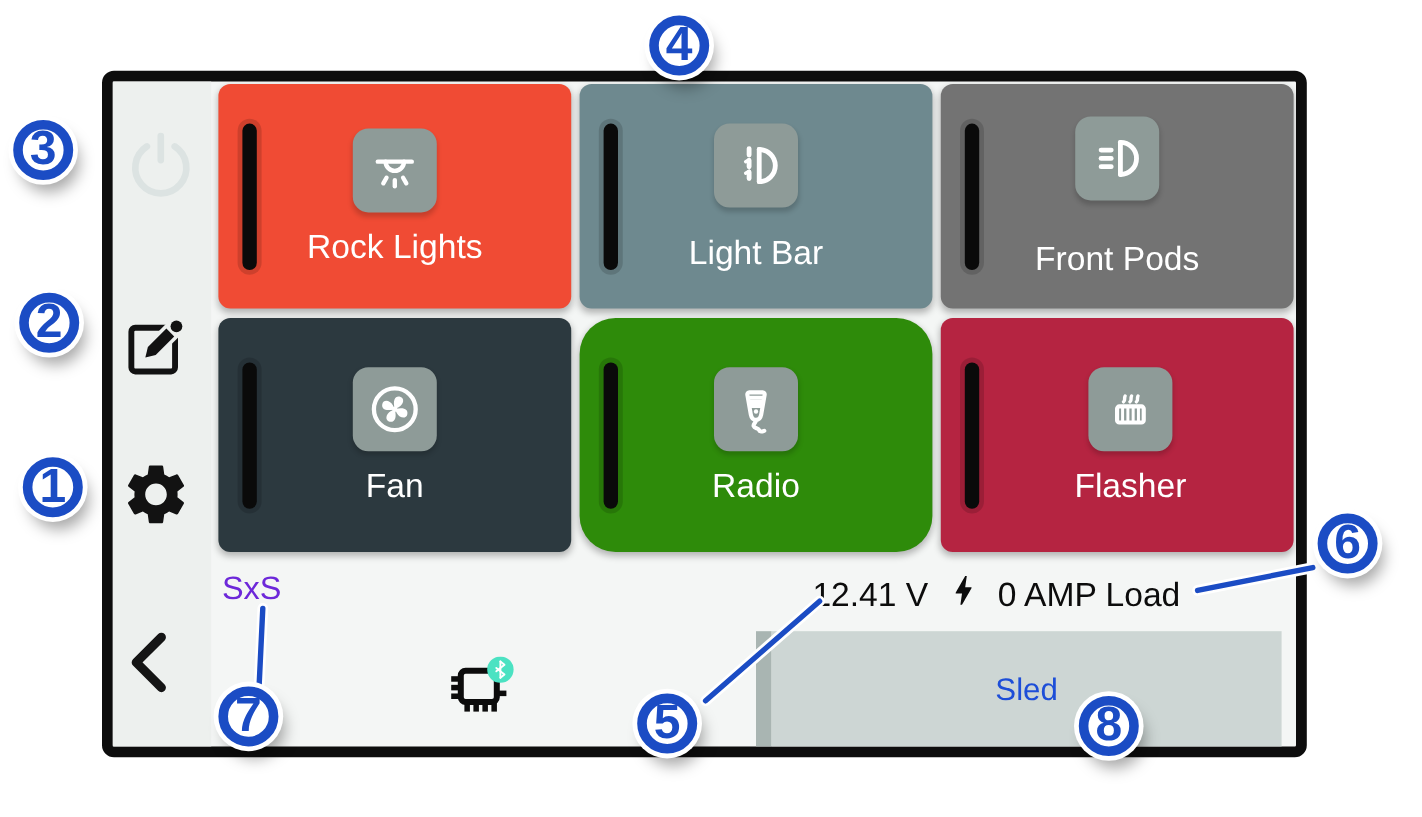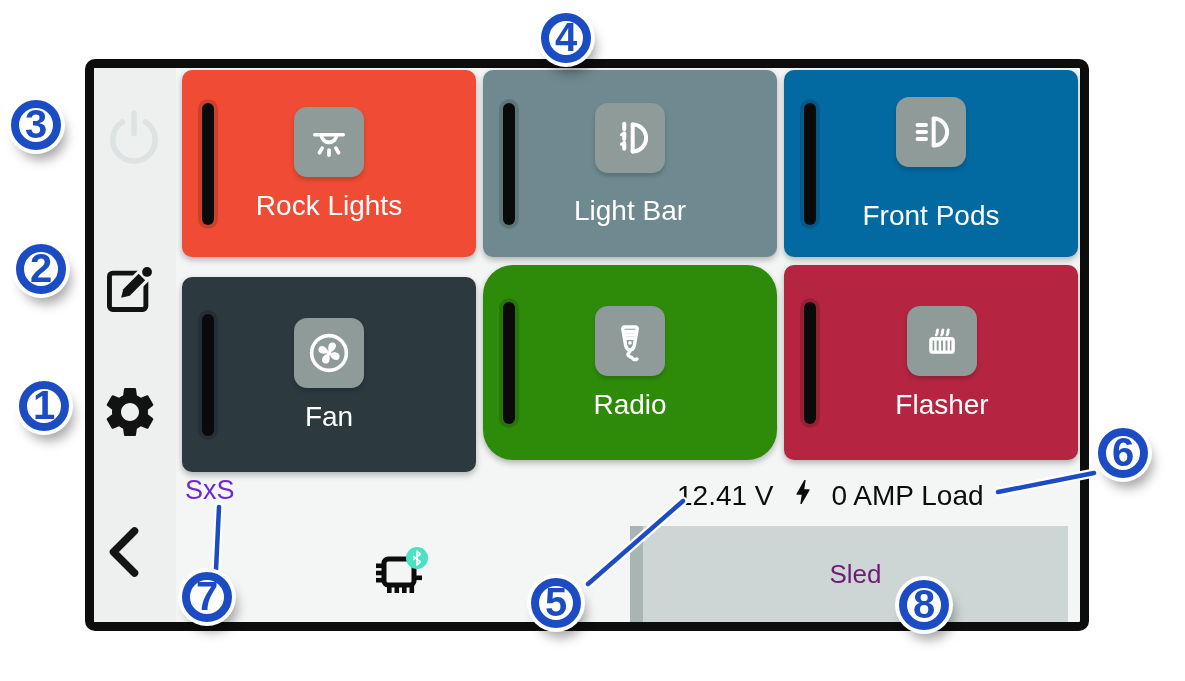--- a/index.html
+++ b/index.html
@@ -43,21 +43,21 @@
   
   .sxs-label { position:absolute; left:91px; top:407px; font-size:27px; color:#6d28d9; }
   .status-row { position:absolute; left:583px; top:404px; display:flex; align-items:flex-end; gap:13px; }
   .status-text { font-size:28px; color:#0c0c0c; white-space:nowrap; }
   .chip-wrap { position:absolute; left:276px; top:479px; }
   .scroll-nub { position:absolute; left:536px; top:458px; width:13px; height:96px;
                 background:#a9b5b2; }
   .sled-tab { position:absolute; left:549px; top:458px; width:425px; height:96px;
               background:var(--tab_bg,#cdd6d4); display:flex; align-items:center;
               justify-content:center; cursor:pointer; }
-  .sled-tab span { font-size:26px; color:#701a75; }
+  .sled-tab span { font-size:26px; color:#1d4ed8; }
 
   
   .leaders { position:absolute; left:0; top:0; width:1185px; height:681px; pointer-events:none; }
   .callout { position:absolute; width:50px; height:50px; border:8px solid var(--callout_blue,#1b4cc4);
              border-radius:50%; background:#fff;
              box-shadow:0 0 0 4px #fff, 5px 10px 12px rgba(0,0,0,.35);
              display:flex; align-items:center; justify-content:center; }
   .callout span { color:var(--callout_blue,#1b4cc4); font-size:40px; font-weight:700; line-height:1;
                   transform:translateY(-1px); }
   .c1 { left:19px;   top:381px; }
@@ -124,35 +124,35 @@
           <svg width="46" height="46" viewBox="0 0 24 24" fill="none" stroke="#fff" stroke-width="2.1" stroke-linecap="round">
             <path d="M13.4 5 v14"></path>
             <path d="M13.4 5 a7 7 0 0 1 0 14"></path>
             <line x1="9" y1="4.6" x2="9" y2="19.4" stroke-dasharray="2.8 2.3"></line>
             <path d="M9 9.4 l-1.5 .9 M9 14.4 l-1.5 .9" stroke-width="1.5"></path>
           </svg>
         </div>
         <div class="tile-label">Light Bar</div>
       </div>
 
-      <div class="tile col3 row1" style="background: #0369a1; gap: 35px;">
+      <div class="tile col3 row1" style="background: #737373; gap: 35px;">
         <div class="toggle-bar"></div>
         <div class="tile-iconbox">
           <svg width="46" height="46" viewBox="0 0 24 24" fill="none" stroke="#fff" stroke-width="2.1" stroke-linecap="round">
             <path d="M13.4 5 v14"></path>
             <path d="M13.4 5 a7 7 0 0 1 0 14"></path>
             <line x1="5" y1="8.4" x2="9.4" y2="8.4"></line>
             <line x1="5" y1="12" x2="9.4" y2="12"></line>
             <line x1="5" y1="15.6" x2="9.4" y2="15.6"></line>
           </svg>
         </div>
         <div class="tile-label">Front Pods</div>
       </div>
 
-      <div class="tile col1 row2" style="background: rgb(44, 57, 63); margin-top: 12px;">
+      <div class="tile col1 row2" style="background: rgb(44, 57, 63);">
         <div class="toggle-bar"></div>
         <div class="tile-iconbox">
           <svg width="48" height="48" viewBox="0 0 24 24" fill="none" stroke="#fff">
             <circle cx="12" cy="12" r="8.7" stroke-width="1.8"></circle>
             <g fill="#fff" stroke="none">
               <path id="petal" d="M12 11.8 C11 8.2 12.2 6.3 14.2 6.8 C16.2 7.3 15.8 10 13.6 11.2 C13 11.5 12.4 11.7 12 11.8 Z"></path>
               <path d="M12 11.8 C11 8.2 12.2 6.3 14.2 6.8 C16.2 7.3 15.8 10 13.6 11.2 C13 11.5 12.4 11.7 12 11.8 Z" transform="rotate(90 12 12)"></path>
               <path d="M12 11.8 C11 8.2 12.2 6.3 14.2 6.8 C16.2 7.3 15.8 10 13.6 11.2 C13 11.5 12.4 11.7 12 11.8 Z" transform="rotate(180 12 12)"></path>
               <path d="M12 11.8 C11 8.2 12.2 6.3 14.2 6.8 C16.2 7.3 15.8 10 13.6 11.2 C13 11.5 12.4 11.7 12 11.8 Z" transform="rotate(270 12 12)"></path>
               <circle cx="12" cy="12" r="1.1"></circle>

